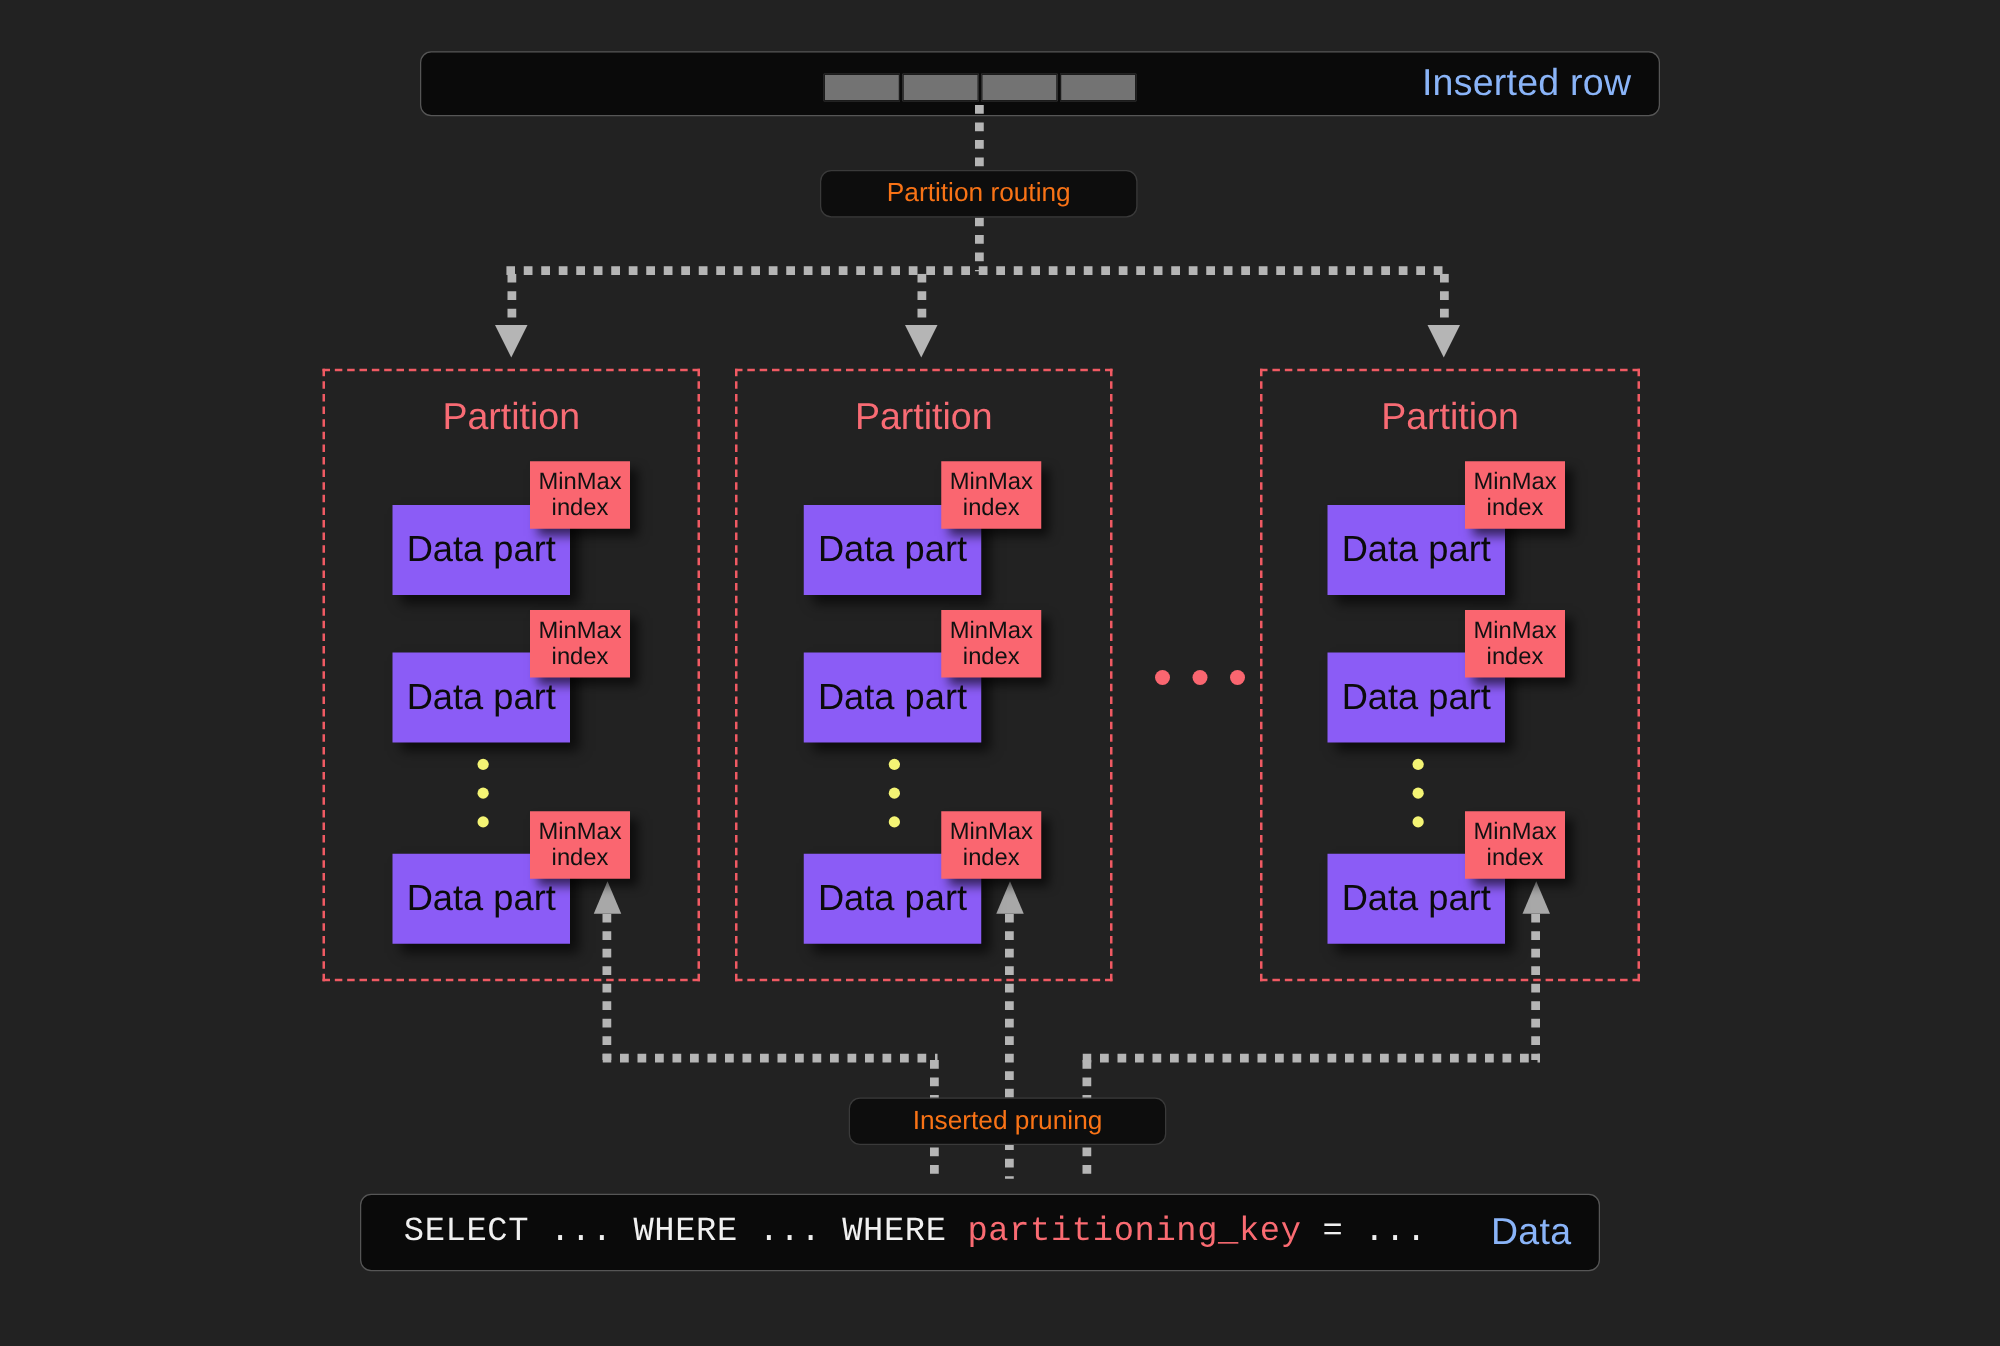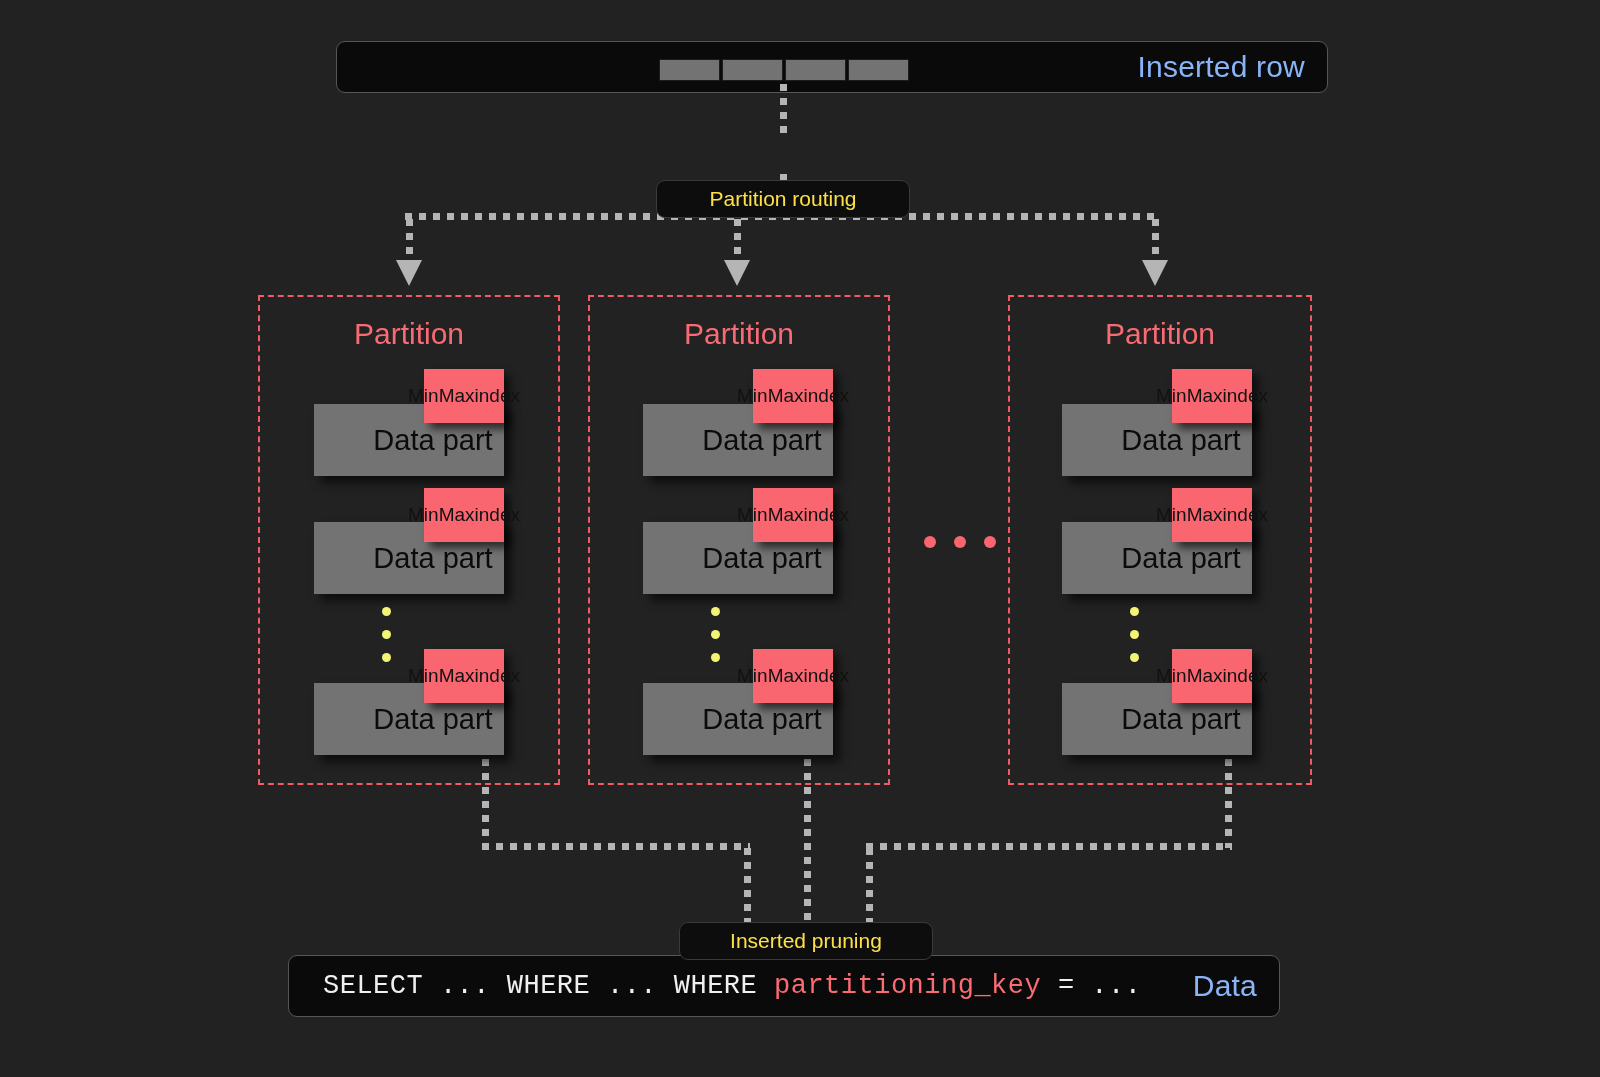--- a/index.html
+++ b/index.html
@@ -55,24 +55,23 @@
   
   .pill {
     position: absolute;
     background: #0d0d0d;
     border: 1px solid #3a3a3a;
     border-radius: 9px;
     box-sizing: border-box;
     display: flex;
     align-items: center;
     justify-content: center;
-    color: #fde047;
+    color: #f97316;
     font-size: 21px;
     z-index: 6;
-    margin-top: 44px;
   }
 
   
   .vline {
     position: absolute;
     width: 7px;
     background-image: linear-gradient(to bottom, #b5b5b5 0 7px, transparent 7px 14px);
     background-size: 7px 14px;
     background-repeat: repeat-y;
     z-index: 2;
@@ -115,39 +114,38 @@
     left: 0;
     right: 0;
     text-align: center;
     color: #f86b74;
     font-size: 30px;
   }
 
   
   .datapart {
     position: absolute;
-    background: #737373;
+    background: #8b5cf6;
     color: #0b0b0b;
     font-size: 29px;
     display: flex;
     align-items: center;
     justify-content: center;
     box-shadow: 7px 7px 9px rgba(0,0,0,.62);
     z-index: 4;
-    padding-left: 48px;
   }
   .minmax {
     position: absolute;
     background: #fa6670;
     color: #111;
     font-size: 19px;
     line-height: 1.12;
     text-align: center;
     display: flex;
-    flex-direction: row;
+    flex-direction: column;
     align-items: center;
     justify-content: center;
     box-shadow: 6px 6px 8px rgba(0,0,0,.62);
     z-index: 5;
   }
 
   
   .vdots { position: absolute; z-index: 4; }
   .vdots i {
     display: block;

